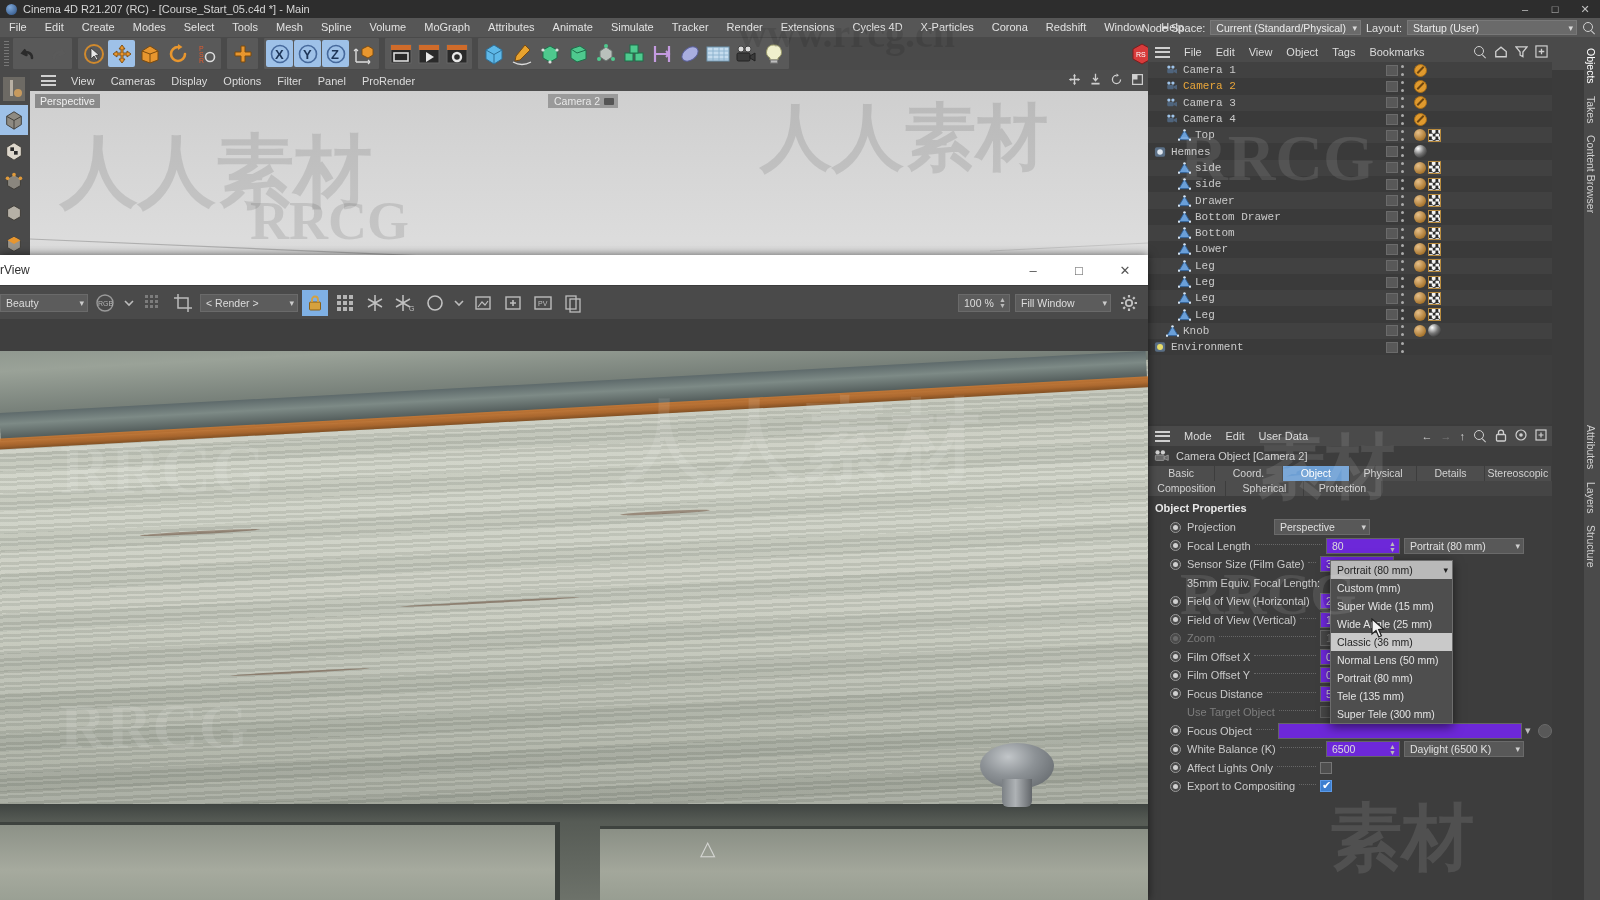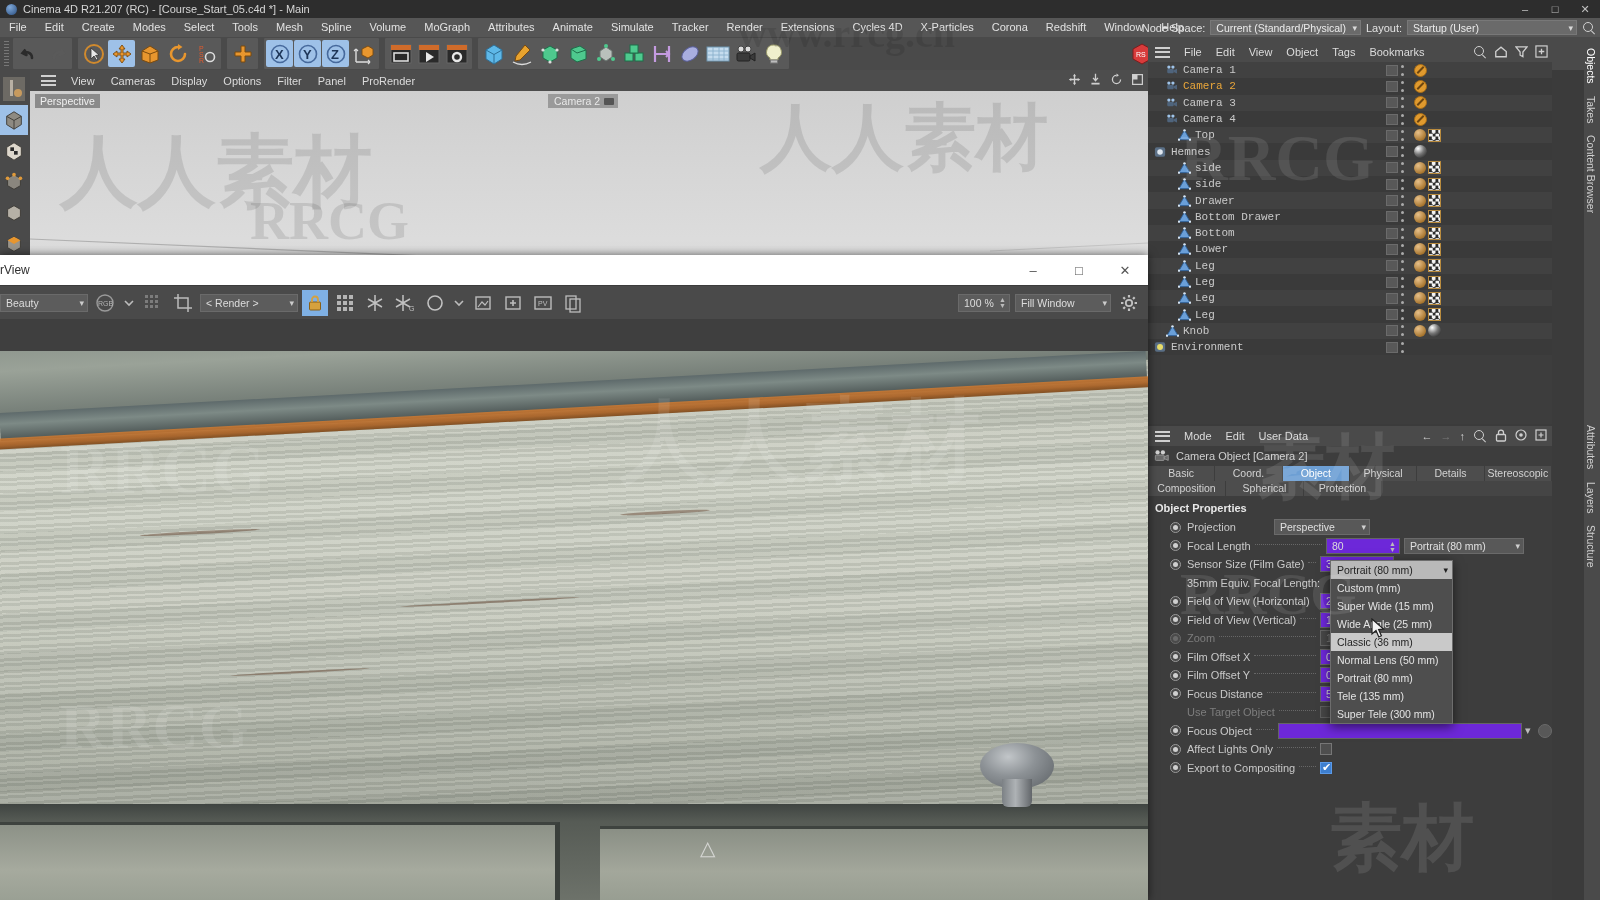--- a/index.html
+++ b/index.html
@@ -1355,20 +1355,28 @@
         <div class="prow">
           <span class="rad"></span>
           <span class="plabel">Focus Object</span>
           <span class="pdots"></span>
           <span class="pfield wide"></span>
           <span style="width:10px;color:#bbb;margin-left:3px">▾</span>
           <span style="width:14px;height:14px;border-radius:50%;background:#585858;border:1px solid #6a6a6a;margin-left:3px"></span>
         </div>
         <div class="prow">
           <span class="rad"></span>
+          <span class="plabel">White Balance (K)</span>
+          <span class="pdots"></span>
+          <span class="pfield">6500<span class="spin">▲<br>▼</span></span>
+          <span class="pcombo">Daylight (6500 K)</span>
+          <span style="width:28px"></span>
+        </div>
+        <div class="prow">
+          <span class="rad"></span>
           <span class="plabel">Affect Lights Only</span>
           <span class="pdots"></span>
           <span class="chk"></span>
           <span style="width:220px"></span>
         </div>
         <div class="prow">
           <span class="rad"></span>
           <span class="plabel">Export to Compositing</span>
           <span class="pdots"></span>
           <span class="chk on"></span>

